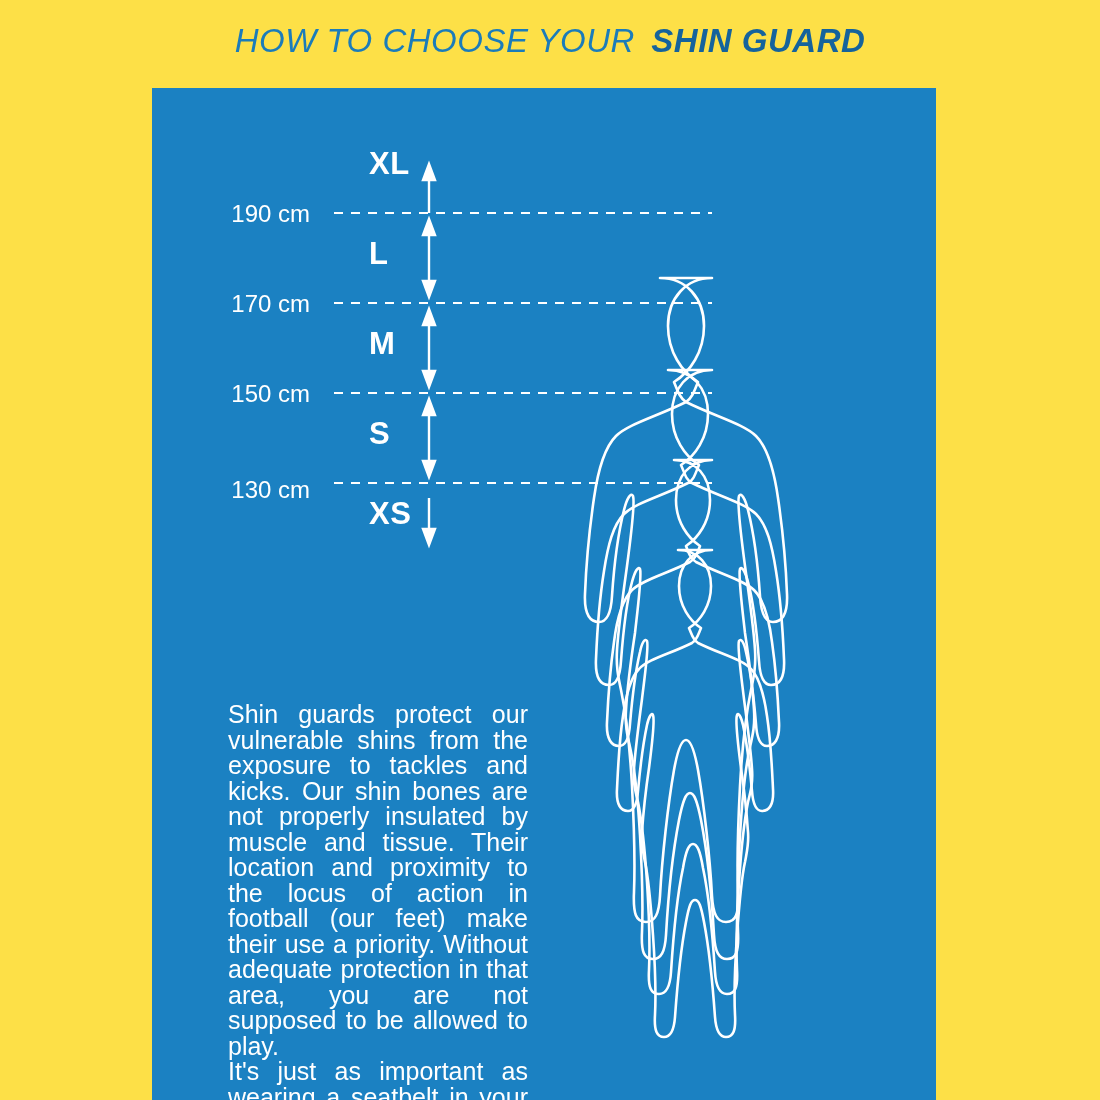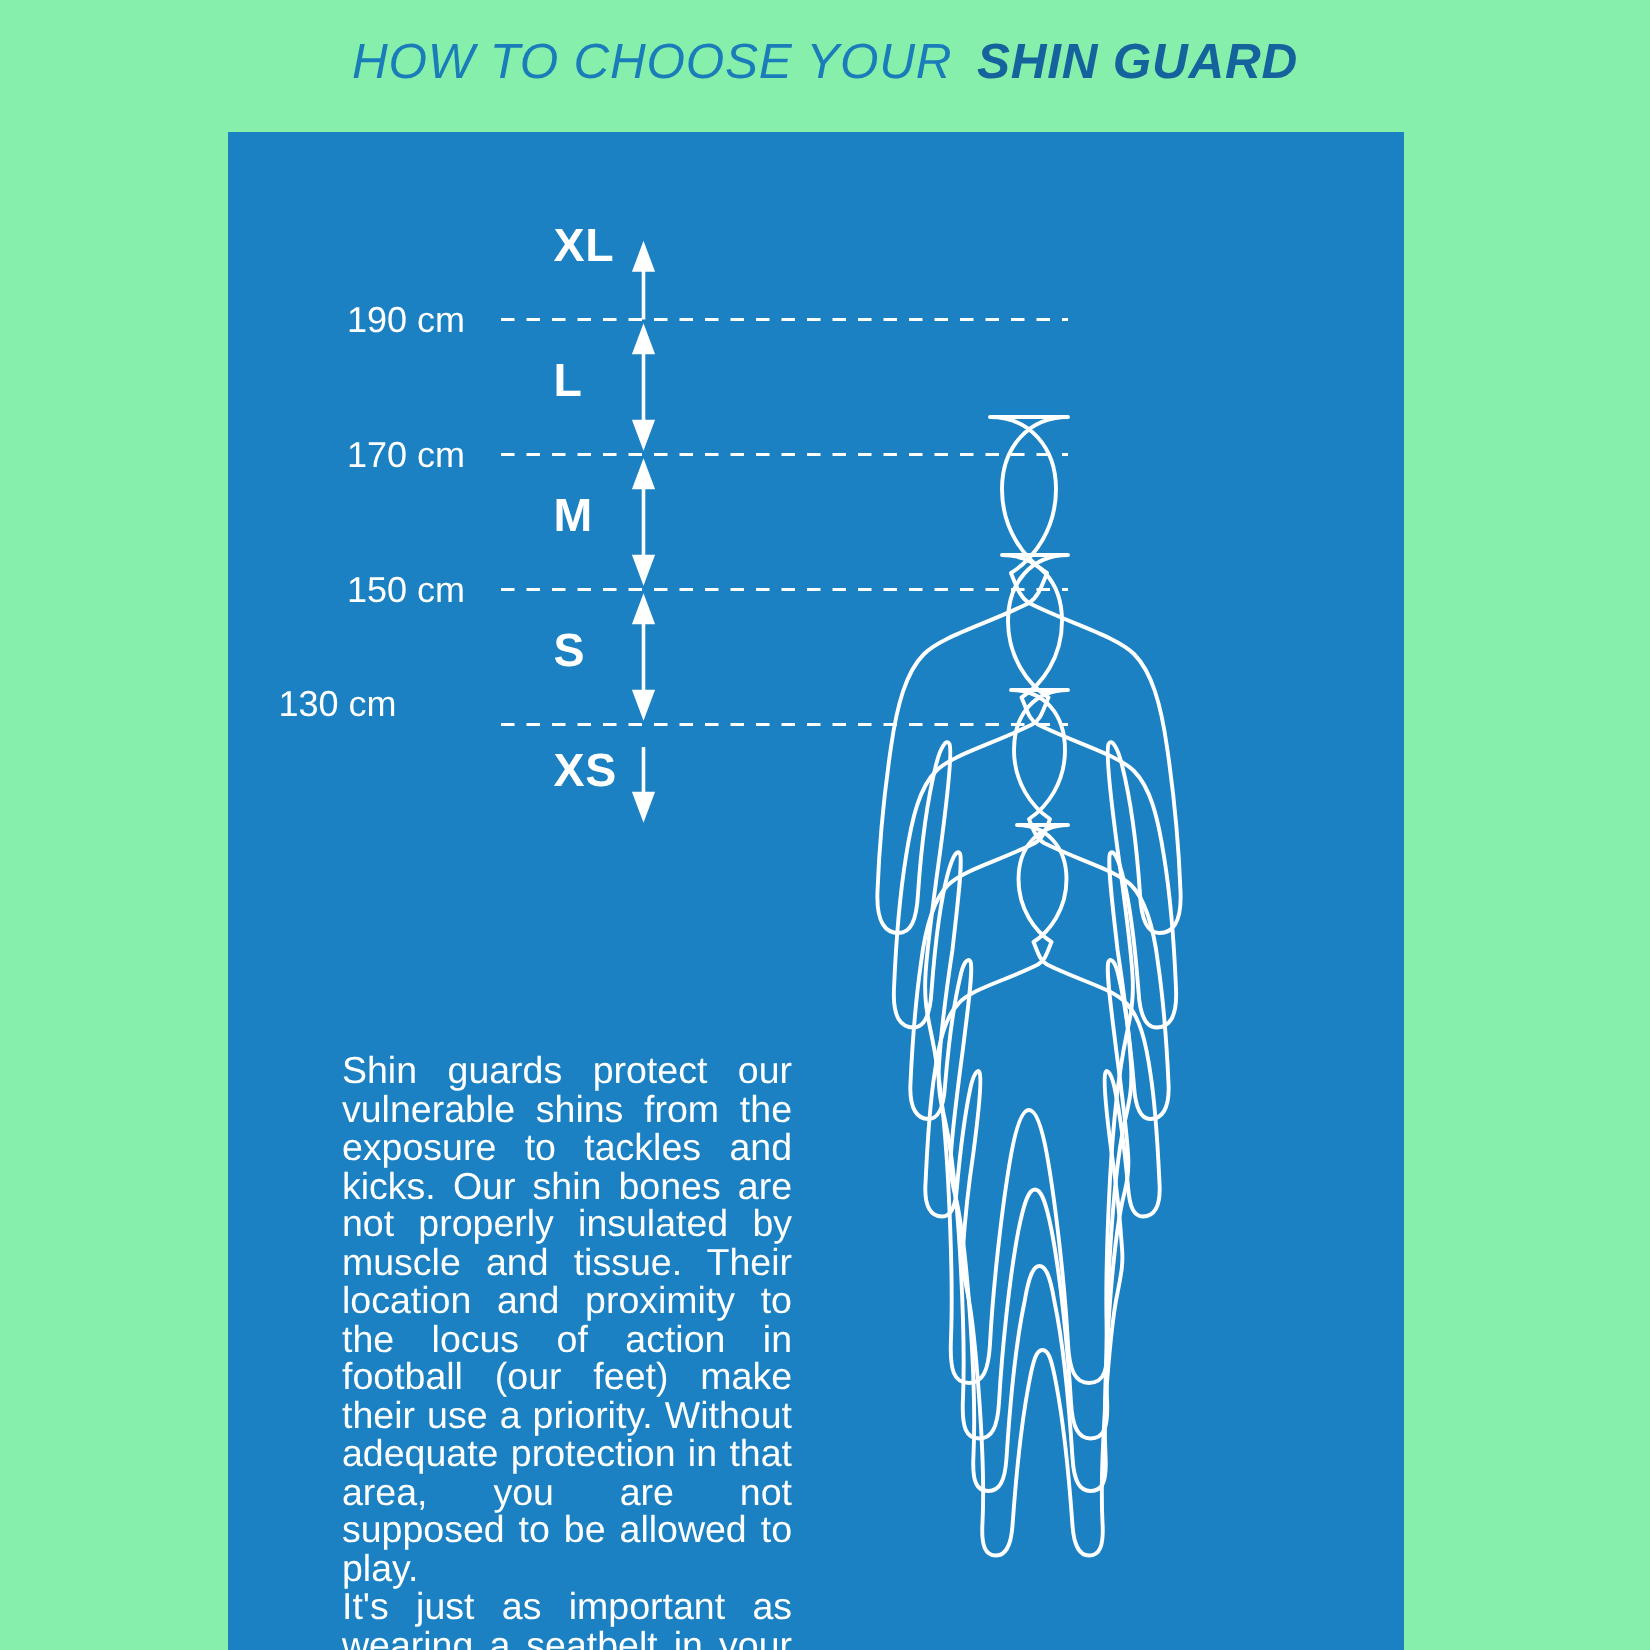--- a/index.html
+++ b/index.html
@@ -11,21 +11,21 @@
     width: 1100px;
     height: 1100px;
     font-family: "Liberation Sans", sans-serif;
     overflow: hidden;
   }
 
   .page {
     position: relative;
     width: 1100px;
     height: 1100px;
-    background: #86efac;
+    background: #fde047;
   }
 
   
   .title-bar {
     position: absolute;
     left: 0;
     top: 22px;
     width: 1100px;
     text-align: center;
     white-space: nowrap;
@@ -155,21 +155,21 @@
         <polygon points="277,389 271,373 283,373"></polygon>
 
         <line x1="277" y1="410" x2="277" y2="448"></line>
         <polygon points="277,457 271,441 283,441"></polygon>
       </g>
     </svg>
 
     <div class="cm-label" style="left:-12px; top:112px;">190 cm</div>
     <div class="cm-label" style="left:-12px; top:202px;">170 cm</div>
     <div class="cm-label" style="left:-12px; top:292px;">150 cm</div>
-    <div class="cm-label" style="left:-12px; top:368px;text-align:center;">130 cm</div>
+    <div class="cm-label" style="left:-12px; top:388px;">130 cm</div>
 
     <div class="size-label" style="left:217px; top:58px;">XL</div>
     <div class="size-label" style="left:217px; top:148px;">L</div>
     <div class="size-label" style="left:217px; top:238px;">M</div>
     <div class="size-label" style="left:217px; top:328px;">S</div>
     <div class="size-label" style="left:217px; top:408px;">XS</div>
 
     <svg class="figures" viewBox="0 0 424 1012">
       <g fill="none" stroke="#ffffff" stroke-width="2.6" stroke-linejoin="round" stroke-linecap="round">
 

